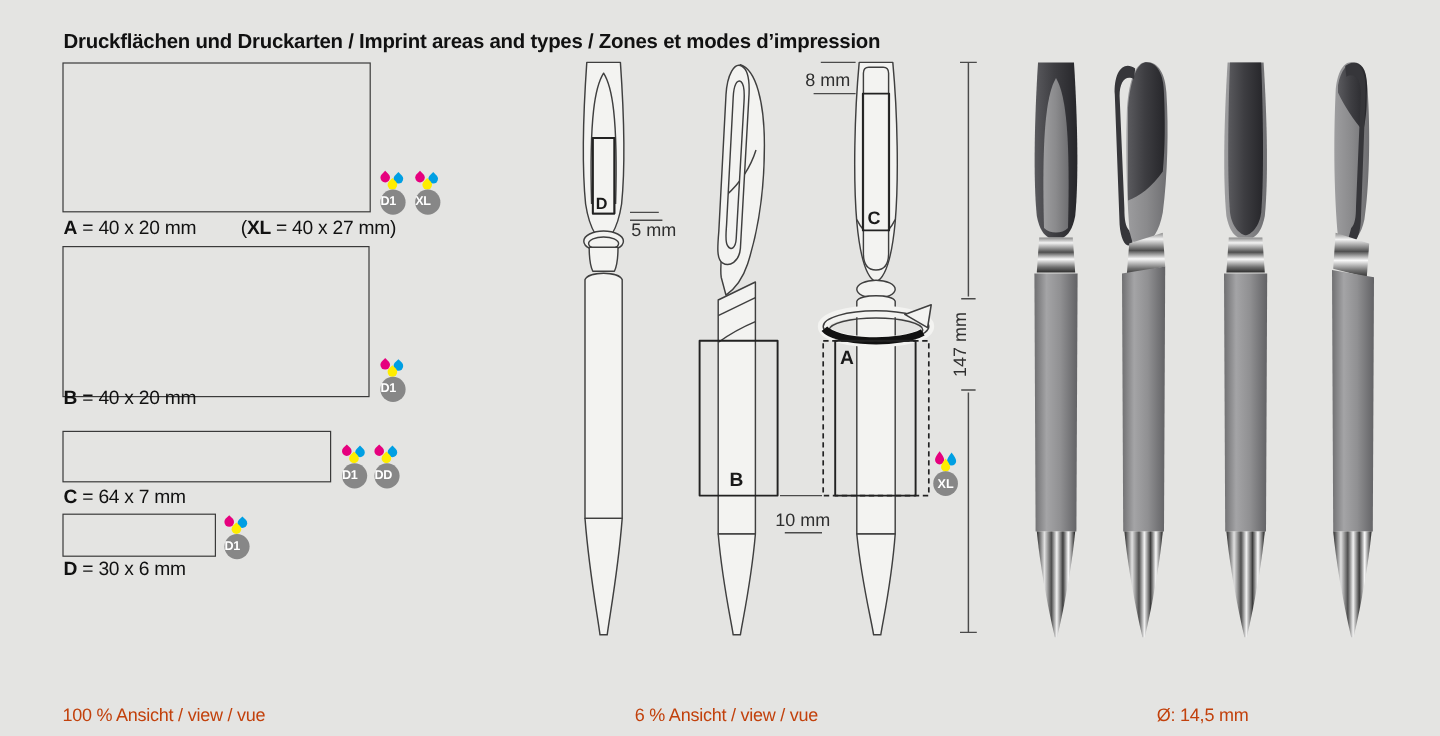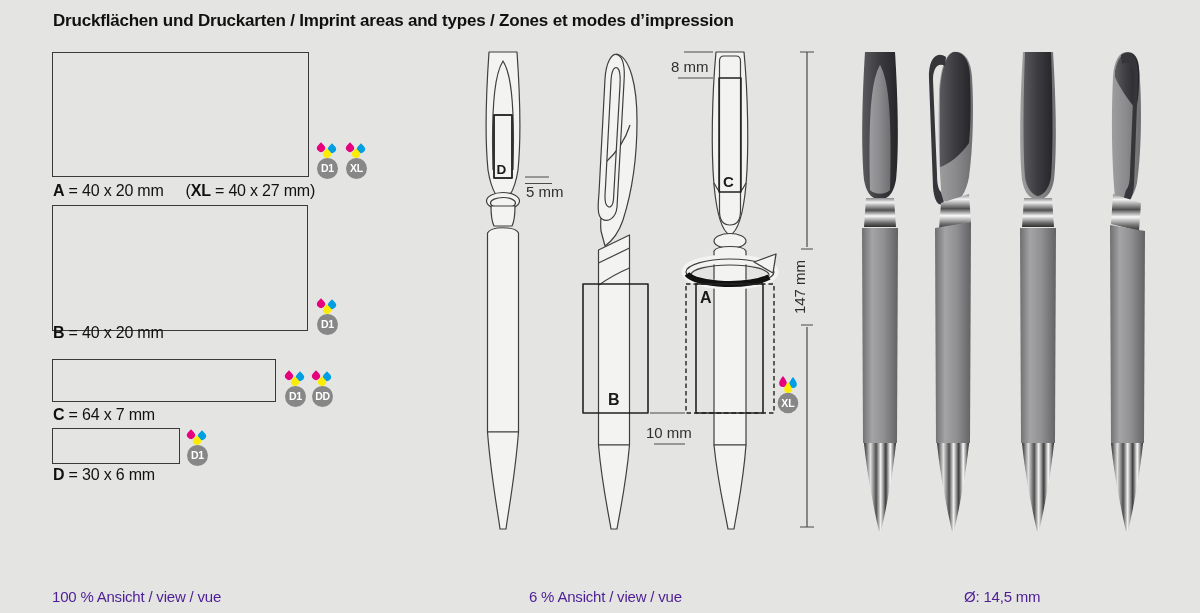--- a/index.html
+++ b/index.html
@@ -5,62 +5,62 @@
   html,body{margin:0;padding:0}
   body{
     width:1200px;height:613px;position:relative;overflow:hidden;
     background:#e4e4e2;
     font-family:"Liberation Sans","DejaVu Sans",sans-serif;
     color:#1a1a1a;
   }
   .abs{position:absolute}
 
   .page-title{
-    left:53px;top:11px;font-size:17px;font-weight:700;letter-spacing:-0.2px;color:#111;
+    left:53px;top:25px;font-size:17px;font-weight:700;letter-spacing:-0.2px;color:#111;
   }
 
   
   .area-rect{border:1.6px solid #3a3a3a;background:transparent}
   .rect-a{left:52px;top:52px;width:255px;height:123px}
   .rect-b{left:52px;top:205px;width:254px;height:124px}
   .rect-c{left:52px;top:359px;width:222px;height:41px}
   .rect-d{left:52px;top:428px;width:126px;height:34px}
 
   .area-label{font-size:16px;letter-spacing:-0.2px;color:#111;white-space:nowrap}
   .area-label b{font-weight:700}
   .lbl-a{left:53px;top:182px}
   .lbl-b{left:53px;top:324px}
   .lbl-c{left:53px;top:406px}
   .lbl-d{left:53px;top:466px}
-  .xl-note{margin-left:22px}
+  .xl-note{margin-left:37px}
 
   
   .cmyk-badge{width:26px;height:37px}
   .drop{position:absolute;width:8px;height:8px;border-radius:0 50% 50% 50%;transform:rotate(45deg)}
   .drop.m{left:2px;top:1px;background:#e6007e}
   .drop.c{left:13px;top:2px;background:#009fe3}
   .drop.y{left:7.5px;top:7px;background:#ffed00}
   .badge-circle{
     position:absolute;left:2px;top:15px;width:21px;height:21px;border-radius:50%;
     background:#878787;color:#fff;font-size:10.5px;font-weight:700;
-    line-height:21px;text-align:center;letter-spacing:-0.3px;
+    line-height:21px;letter-spacing:-0.3px;
   }
   .bdg-a1{left:315px;top:143px}
   .bdg-a2{left:344px;top:143px}
   .bdg-b1{left:315px;top:299px}
   .bdg-c1{left:283px;top:371px}
   .bdg-c2{left:310px;top:371px}
   .bdg-d1{left:185px;top:430px}
 
   
   .svg-mid{left:460px;top:35px}
   .svg-right{left:830px;top:35px}
 
   
-  .footer{top:588px;font-size:15px;color:#4c1d95;letter-spacing:-0.2px}
+  .footer{top:588px;font-size:15px;color:#c2410c;letter-spacing:-0.2px}
   .f1{left:52px}
   .f2{left:529px}
   .f3{left:964px}
 </style>
 </head>
 <body>
 
 <div class="abs page-title">Druckflächen und Druckarten / Imprint areas and types / Zones et modes d’impression</div>
 
 <div class="abs area-rect rect-a"></div>

